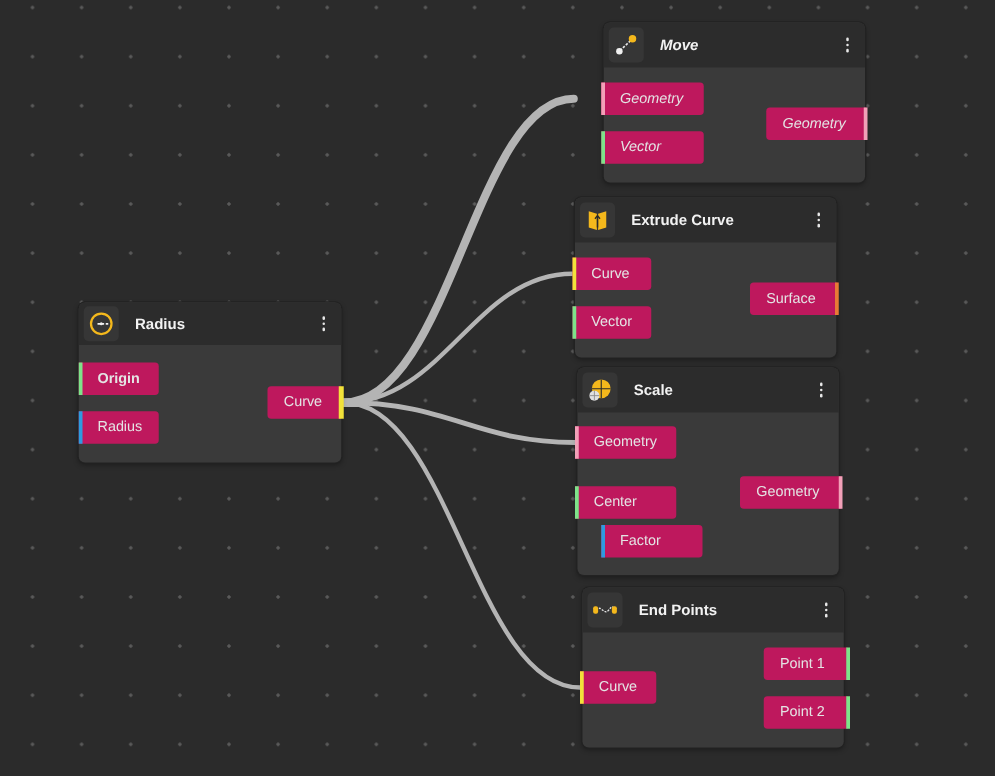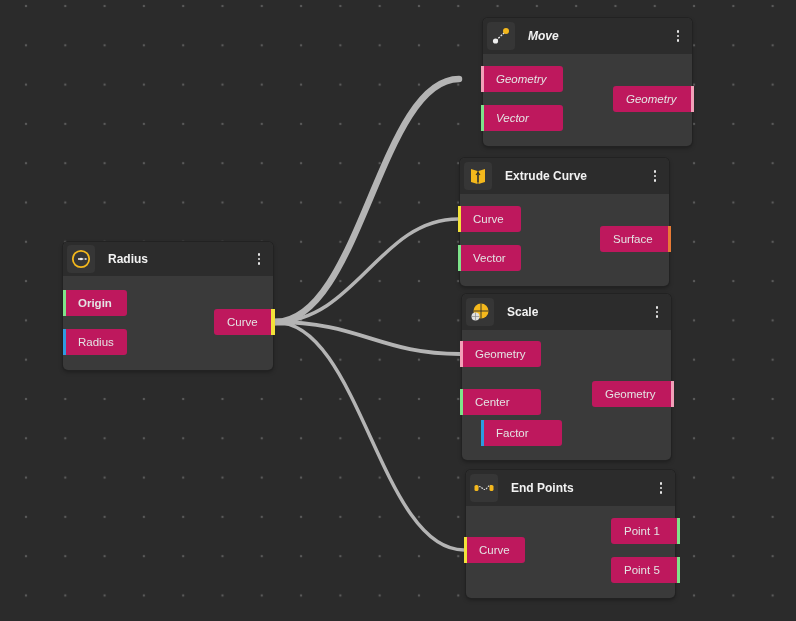--- a/index.html
+++ b/index.html
@@ -208,17 +208,17 @@
     <div class="port in" style="left:-2px; top:67px; width:46px;">
       <span class="bar" style="background:#f2e23a;"></span>
       <span>Curve</span>
     </div>
     <div class="port out" style="left:145px; top:48px; width:54px;">
       <span class="bar" style="background:#7ee38a; right:-2px;"></span>
       <span>Point 1</span>
     </div>
     <div class="port out" style="left:145px; top:87px; width:54px;">
       <span class="bar" style="background:#7ee38a; right:-2px;"></span>
-      <span>Point 5</span>
+      <span>Point 2</span>
     </div>
   </div>
 
 </div>
 
 </body></html>

